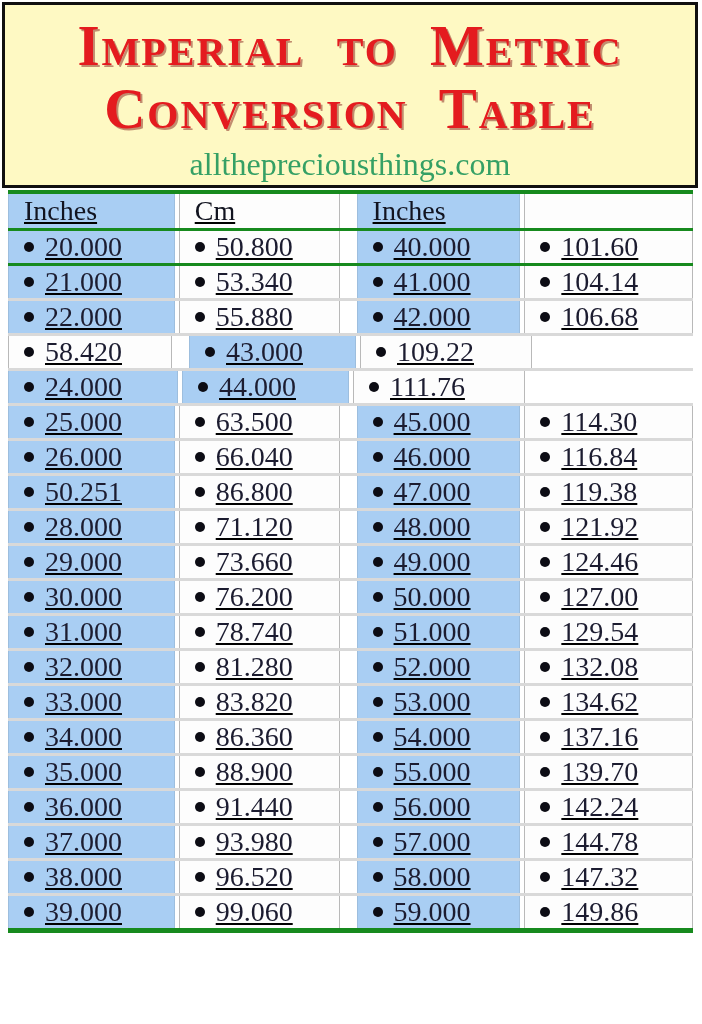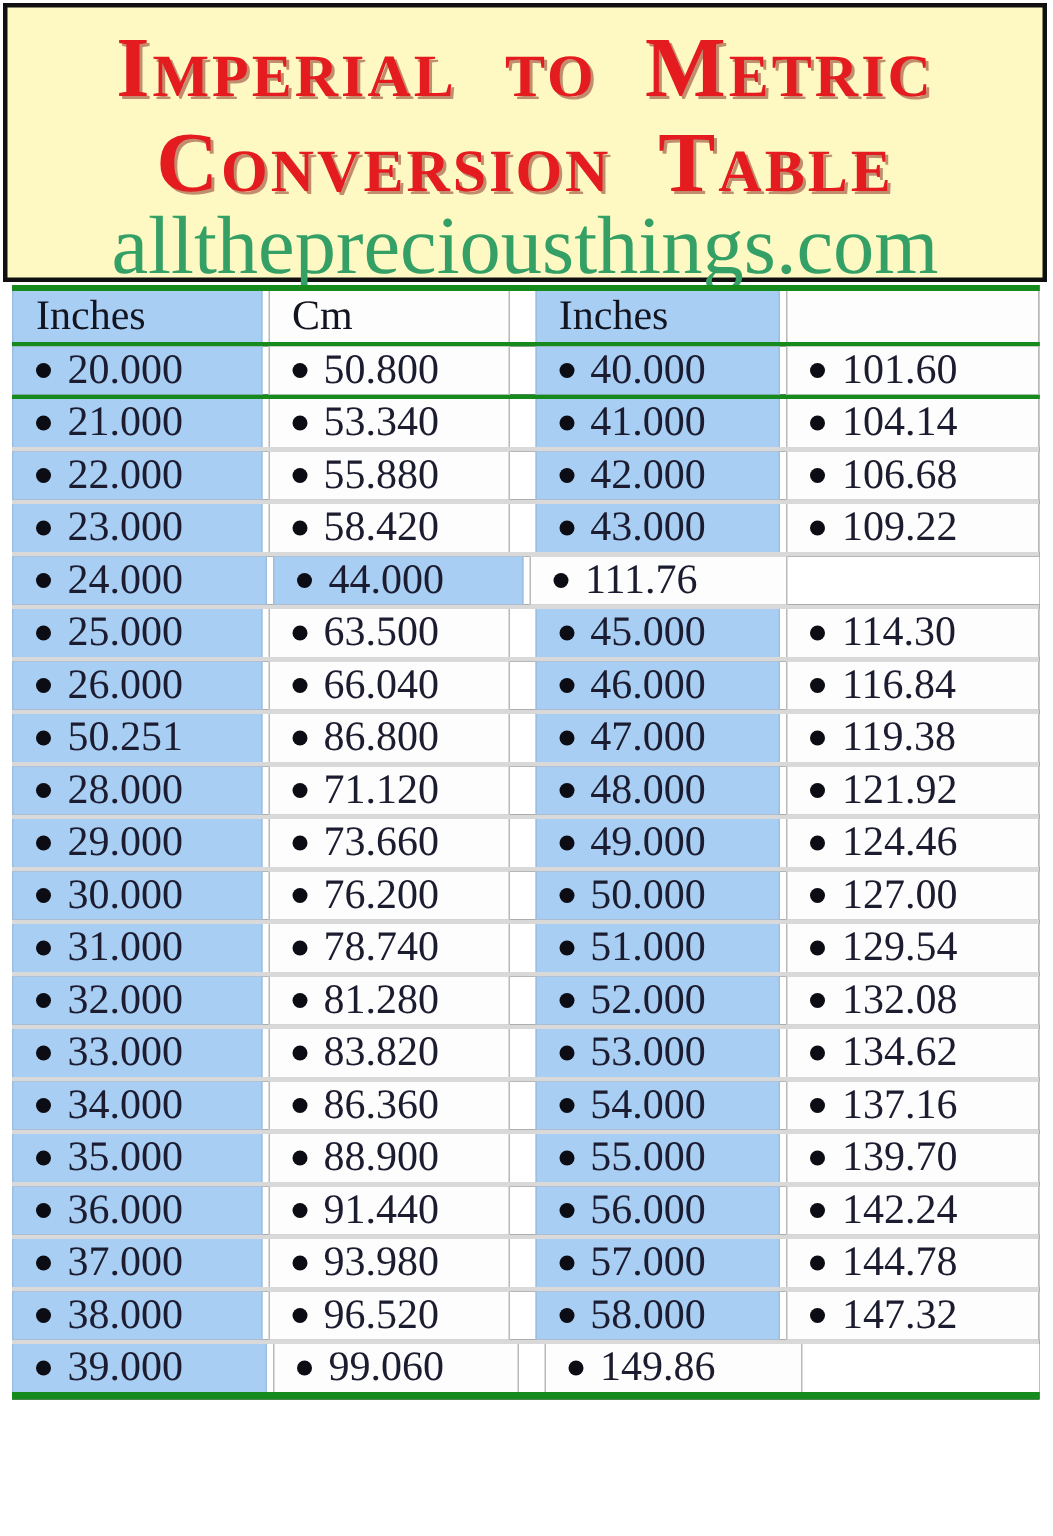--- a/index.html
+++ b/index.html
@@ -30,31 +30,32 @@
     line-height: 63px;
     letter-spacing: 2px;
     word-spacing: 16px;
     color: #e41b1f;
     text-shadow: 2px 2px 0 rgba(120, 8, 8, 0.45);
   }
   .title.first { margin-top: 9px; }
   .website {
     margin-top: 1px;
     font-family: "Liberation Serif", serif;
-    font-size: 55px;
+    font-size: 32px;
     line-height: 46px;
     color: #35a065;
   }
 
   
   .conv-table {
     position: absolute;
     left: 8px; top: 190px;
     width: 685px;
-    background: #000000;
+    background: #701a75;
+    text-decoration: underline;
   }
   .bar { width: 100%; background: #178a1e; }
   .bar.top { height: 4px; }
   .bar.bottom { height: 5px; }
 
   .row { display: flex; background: #ffffff; }
   .header-row { height: 34px; }
   .data-row { height: 32px; }
 
   .sep { height: 3px; width: 100%; background: #d9d9d9; }
@@ -161,24 +162,20 @@
             <span class="bullet"></span>
             <span>42.000</span>
           </div>
           <div class="cell c3">
             <span class="bullet"></span>
             <span>106.68</span>
           </div>
         </div>
         <div class="sep"></div>
         <div class="row data-row">
-          <div class="cell c0 blue">
-            <span class="bullet"></span>
-            <span>23.000</span>
-          </div>
           <div class="cell c1">
             <span class="bullet"></span>
             <span>58.420</span>
           </div>
           <div class="cell c2 blue">
             <span class="bullet"></span>
             <span>43.000</span>
           </div>
           <div class="cell c3">
             <span class="bullet"></span>
@@ -468,20 +465,24 @@
         </div>
         <div class="sep"></div>
         <div class="row data-row">
           <div class="cell c0 blue">
             <span class="bullet"></span>
             <span>39.000</span>
           </div>
           <div class="cell c1">
             <span class="bullet"></span>
             <span>99.060</span>
+          </div>
+          <div class="cell c2 blue">
+            <span class="bullet"></span>
+            <span>59.000</span>
           </div>
           <div class="cell c3">
             <span class="bullet"></span>
             <span>149.86</span>
           </div>
         </div>
       </div>
     <div class="bar bottom"></div>
   </div>
 

